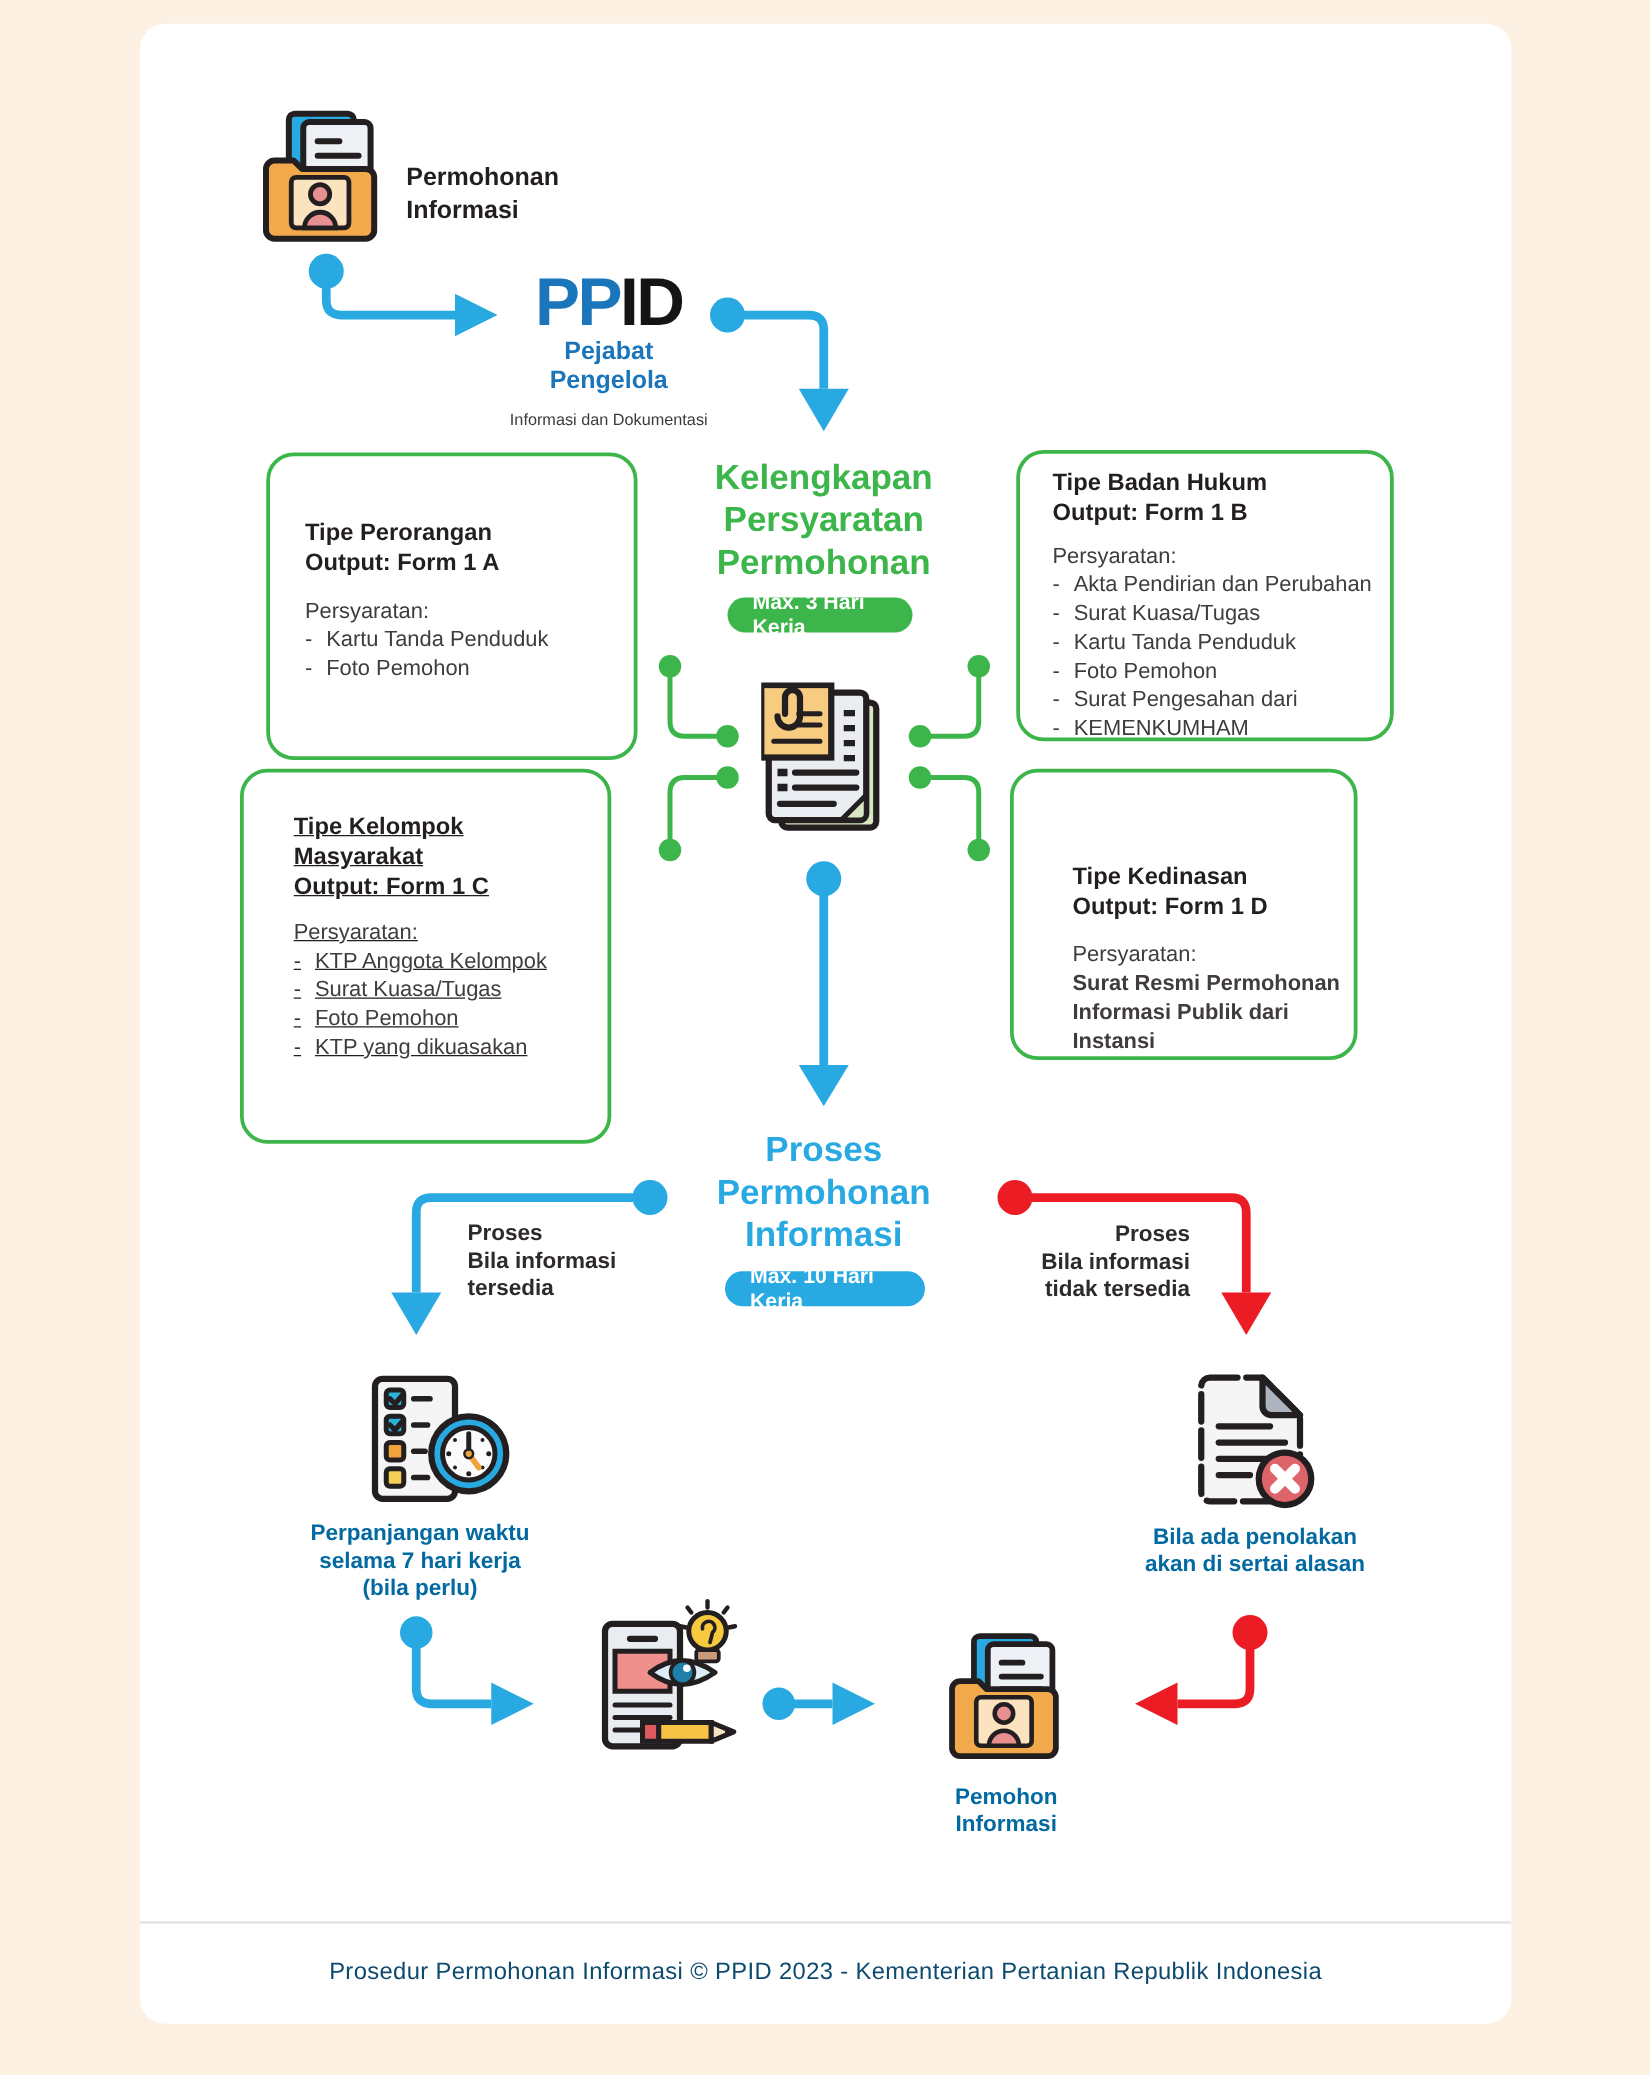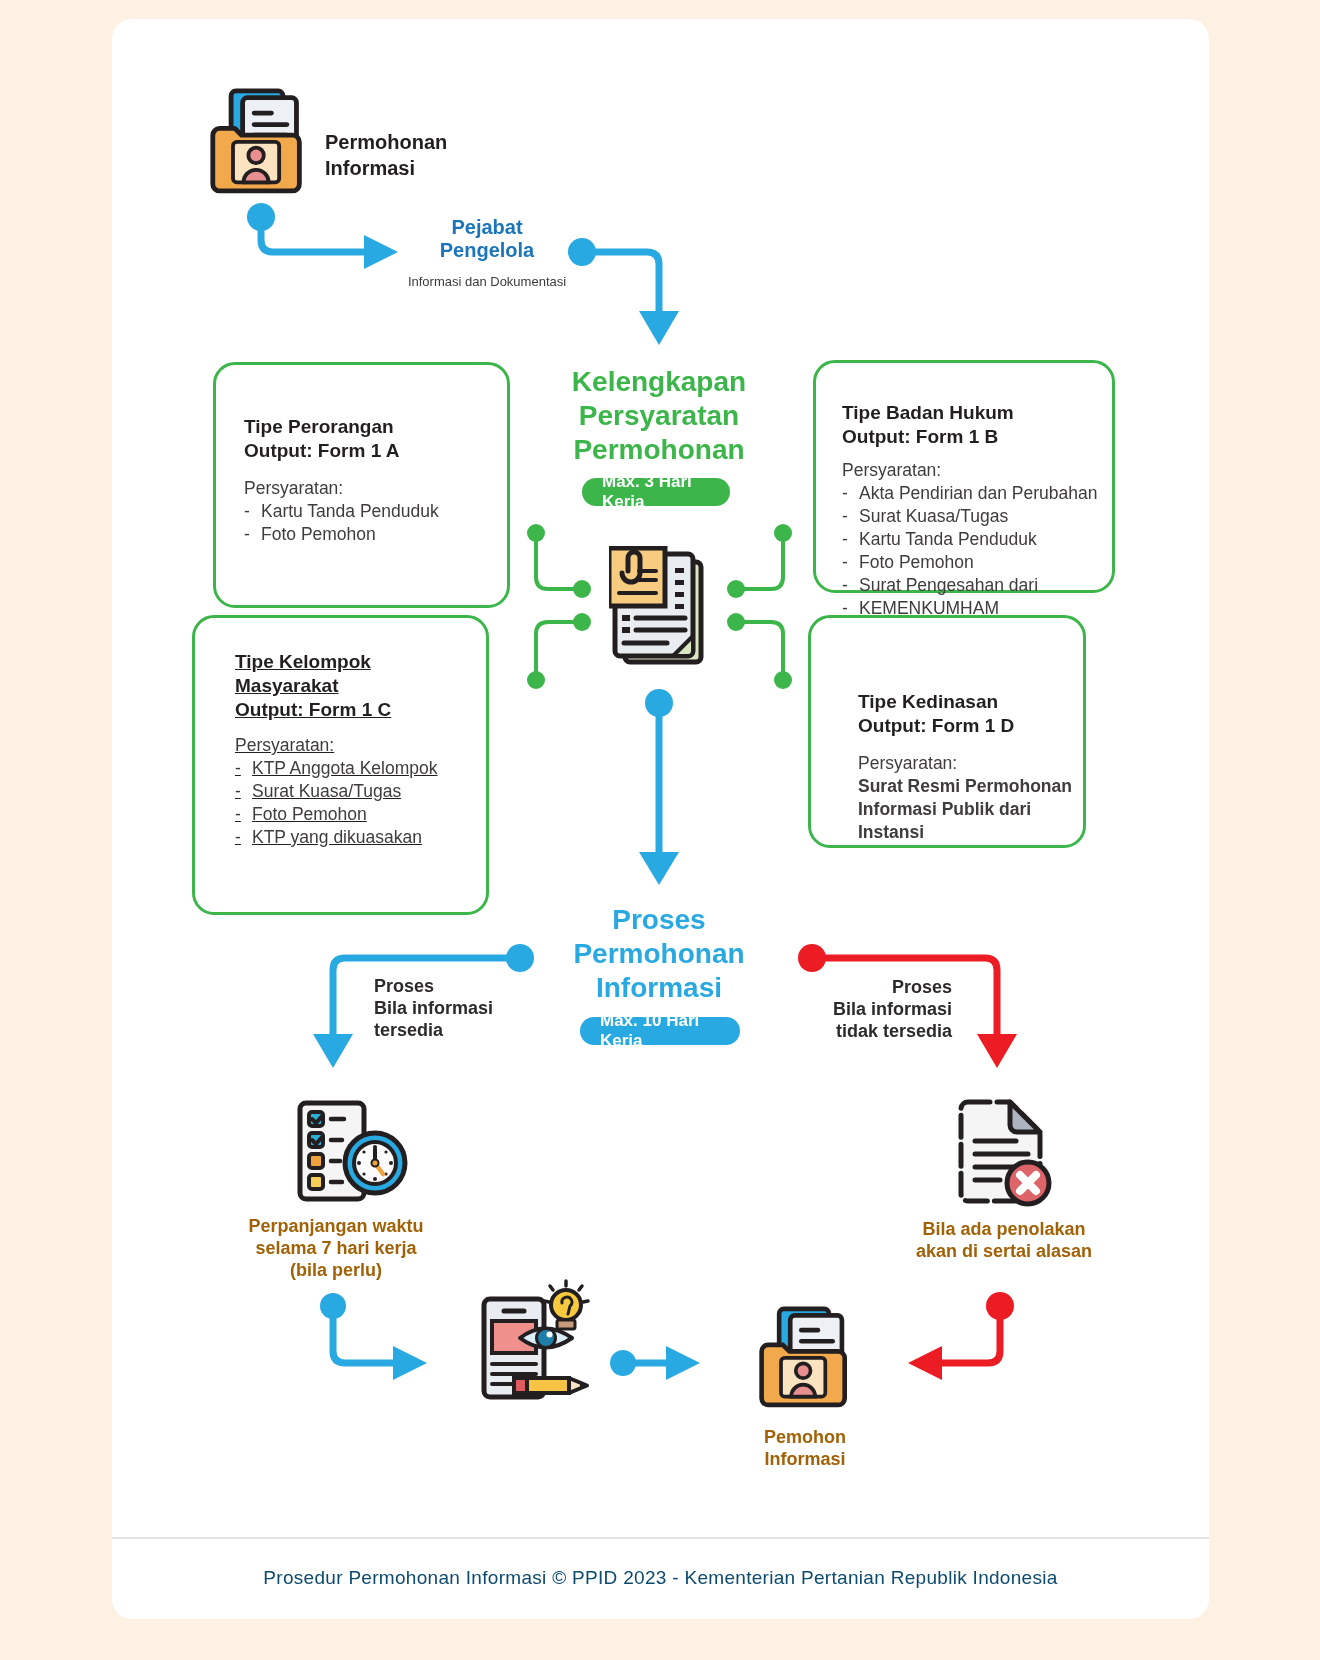--- a/index.html
+++ b/index.html
@@ -32,35 +32,35 @@
   .green-t{color:#3CB64A;left:347px;top:346px;}
   .blue-t{color:#29A9E1;left:347px;top:884px;}
 
   .pill{height:28px;border-radius:15px;color:#fff;font-size:17px;font-weight:700;
         display:flex;align-items:center;justify-content:center;padding:0 20px;}
   .pill-green{background:#3CB64A;left:470px;top:459px;width:108px;}
   .pill-blue{background:#29A9E1;left:468px;top:998px;width:120px;}
 
   .req-box{border:3.5px solid #3CB64A;border-radius:22px;background:#fff;box-sizing:border-box;}
   .box-a{left:101px;top:343px;width:297px;height:246px;padding:50px 10px 0 28px;}
-  .box-b{left:701px;top:341px;width:302px;height:233px;padding:38px 6px 0 26px;}
+  .box-b{left:701px;top:341px;width:302px;height:233px;padding:12px 6px 0 26px;}
   .box-c{left:80px;top:596px;width:297px;height:300px;padding:32px 8px 0 40px;text-decoration:underline;}
   .box-d{left:696px;top:596px;width:278px;height:233px;padding:72px 8px 0 47px;}
   .box-title{font-size:19px;font-weight:800;line-height:24px;color:#231F20;}
   .box-sub{font-size:17.5px;color:#403B3C;margin-top:14px;line-height:23px;}
   ul.req-list{list-style:none;margin:0;padding:0;font-size:17.5px;color:#403B3C;line-height:23px;}
   ul.req-list li{display:flex;}
   ul.req-list li::before{content:"-";flex:none;width:17px;}
   .box-body{font-size:17.5px;color:#403B3C;line-height:23px;}
 
   .branch-label{font-size:18px;font-weight:600;line-height:22px;color:#2E2A2B;}
   .bl-left{left:262px;top:956px;text-align:left;}
   .bl-right{left:640px;top:957px;width:200px;text-align:right;}
 
-  .node-label{font-size:18px;font-weight:600;line-height:22px;text-align:center;color:#a16207;}
+  .node-label{font-size:18px;font-weight:600;line-height:22px;text-align:center;color:#0369a1;}
   .nl-ext{left:119px;top:1196px;width:210px;}
   .nl-rej{left:790px;top:1199px;width:204px;}
   .nl-del{left:306px;top:1406px;width:200px;}
   .nl-app{left:593px;top:1407px;width:200px;}
 
   .footer-line{left:0;top:1518px;width:1097px;height:2px;background:#E3E3E3;}
   .footer-text{left:0;top:1548px;width:1097px;text-align:center;font-size:19px;color:#0c4a6e;letter-spacing:0.3px;}
 </style>
 </head>
 <body>
@@ -149,20 +149,21 @@
     </g>
     <path d="M12 44 h16 l7 7 h53 a7 7 0 0 1 7 7 v44 a7 7 0 0 1 -7 7 H12 a7 7 0 0 1 -7 -7 V51 a7 7 0 0 1 7 -7 z" fill="#F2A94C" stroke="#231F20" stroke-width="5" stroke-linejoin="round"></path>
     <rect x="26" y="58" width="48" height="42" rx="4" fill="#FBE3C0" stroke="#231F20" stroke-width="4"></rect>
     <circle cx="50" cy="72" r="8" fill="#E8908F" stroke="#231F20" stroke-width="4"></circle>
     <path d="M37 100 a13 13 0 0 1 26 0 z" fill="#E8908F" stroke="#231F20" stroke-width="4"></path>
   </svg>
   <div class="abs start-label pre">Permohonan
 Informasi</div>
 
   <div class="abs ppid">
+    <div class="big"><span class="pp">PP</span><span class="id">ID</span></div>
     <div class="l1">Pejabat Pengelola</div>
     <div class="l2">Informasi dan Dokumentasi</div>
   </div>
 
   <div class="abs stage-title green-t pre">Kelengkapan
 Persyaratan
 Permohonan</div>
   <div class="abs pill pill-green">Max. 3 Hari Kerja</div>
 
   <div class="abs req-box box-a">

